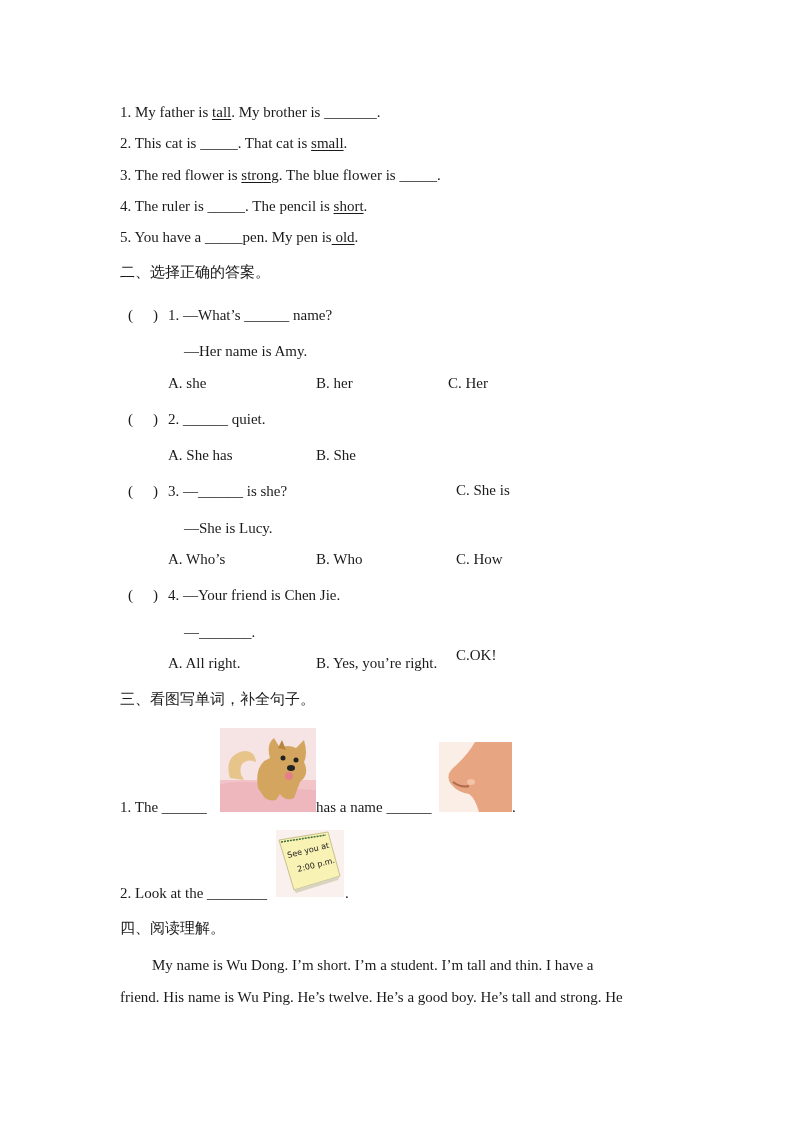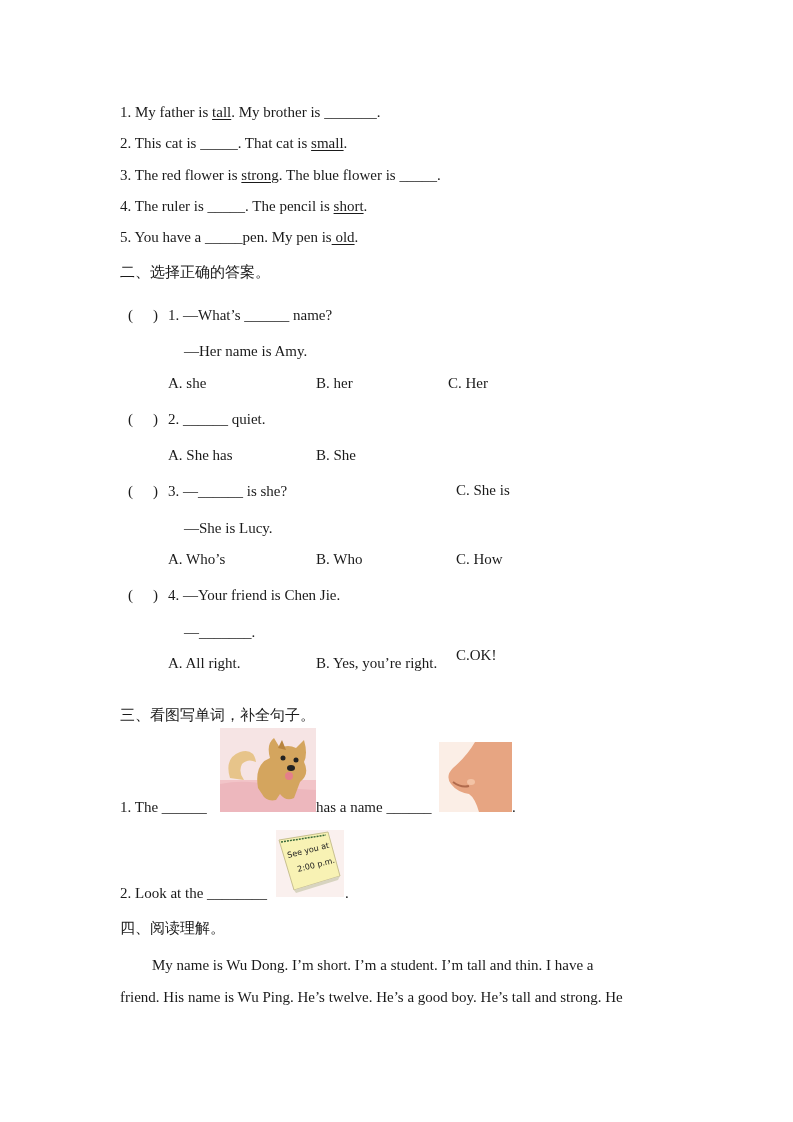--- a/index.html
+++ b/index.html
@@ -48,21 +48,21 @@
 <div class="line" style="left:456px;top:550px;text-align:center;">C. How</div>
 
 <span class="line" style="left:128px;top:586px;">(</span>
 <span class="line" style="left:153px;top:586px;">)</span>
 <div class="line" style="left:168px;top:586px;">4. —Your friend is Chen Jie.</div>
 <div class="line" style="left:184px;top:623px;">—_______.</div>
 <div class="line" style="left:168px;top:654px;">A. All right.</div>
 <div class="line" style="left:316px;top:654px;">B. Yes, you’re right.</div>
 <div class="line" style="left:456px;top:646px;">C.OK!</div>
 
-<div class="line cn" style="left:120px;top:706px;">三、看图写单词，补全句子。</div>
+<div class="line cn" style="left:120px;top:690px;">三、看图写单词，补全句子。</div>
 
 <div class="pic" style="left:220px;top:728px;width:96px;height:84px;background:#f6e4e4;">
   <svg width="96" height="84" viewBox="0 0 96 84">
     <rect x="0" y="52" width="96" height="32" fill="#f2c4c8"></rect>
     <path d="M0 56 Q30 50 60 60 L96 62 L96 84 L0 84 Z" fill="#edb7bd"></path>
     <path d="M10 50 Q4 30 20 24 Q34 20 36 34 Q28 30 22 36 Q18 44 24 52 Z" fill="#e7c48a"></path>
     <path d="M38 60 Q34 36 50 30 Q46 16 54 10 L60 20 Q68 16 76 20 L84 12 Q88 26 84 34 Q90 46 80 54 L74 70 Q66 74 60 66 L56 72 Q46 74 42 66 Z" fill="#d4a55e"></path>
     <circle cx="63" cy="30" r="2.5" fill="#222"></circle>
     <circle cx="76" cy="32" r="2.5" fill="#222"></circle>
     <ellipse cx="71" cy="40" rx="4" ry="3" fill="#222"></ellipse>

